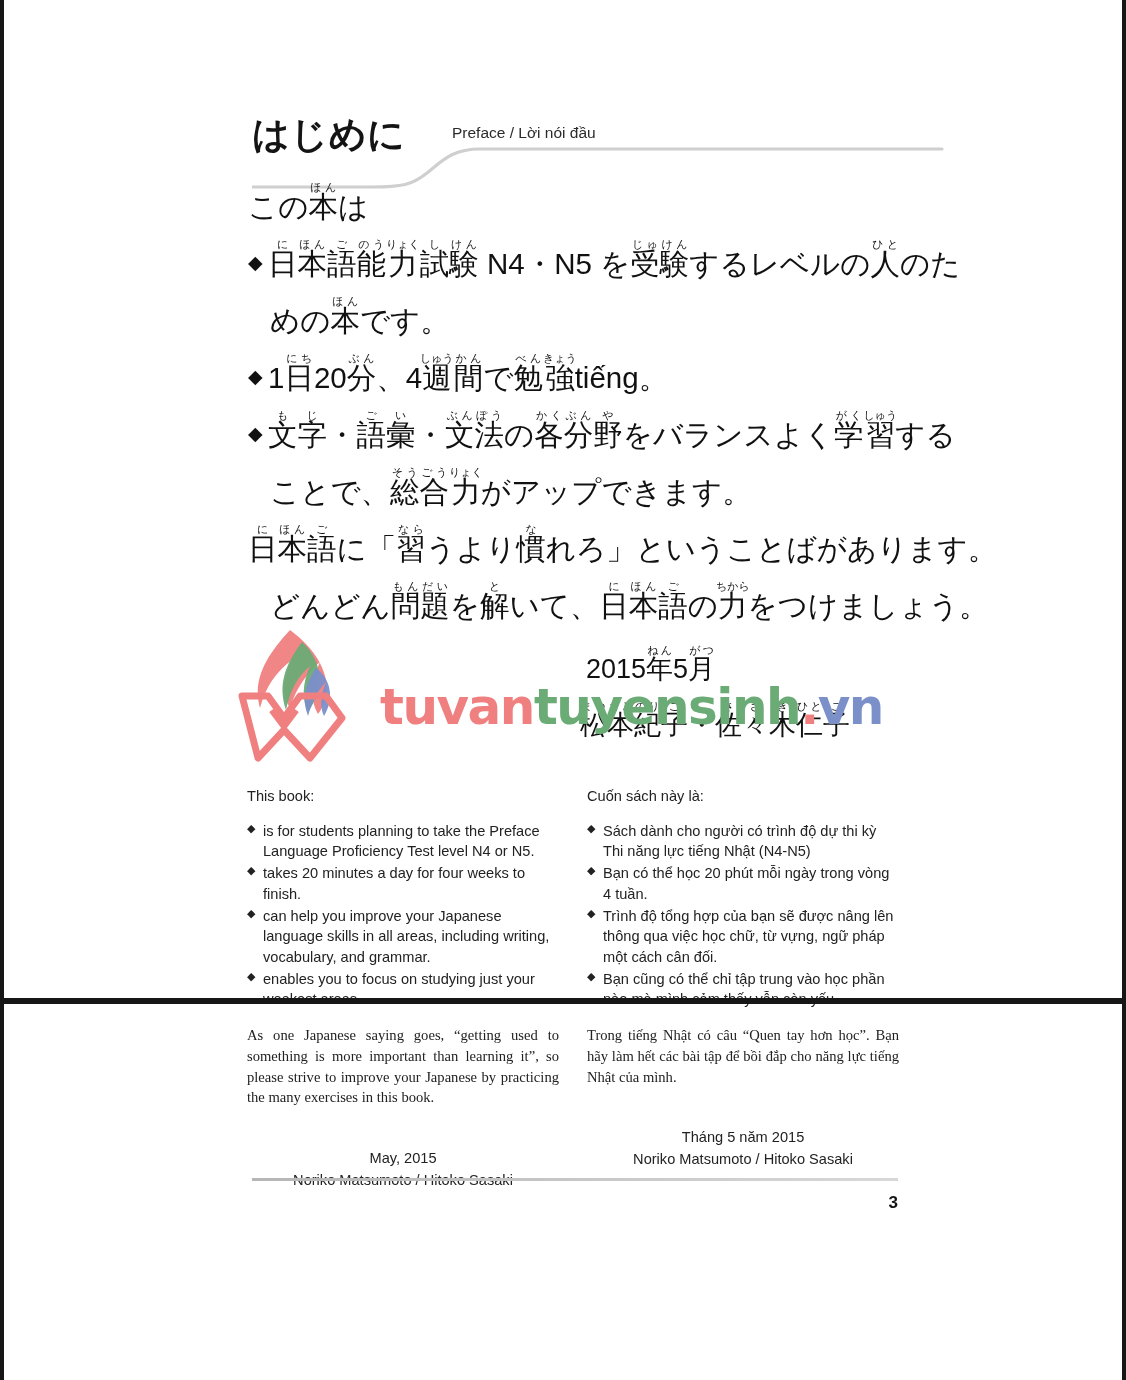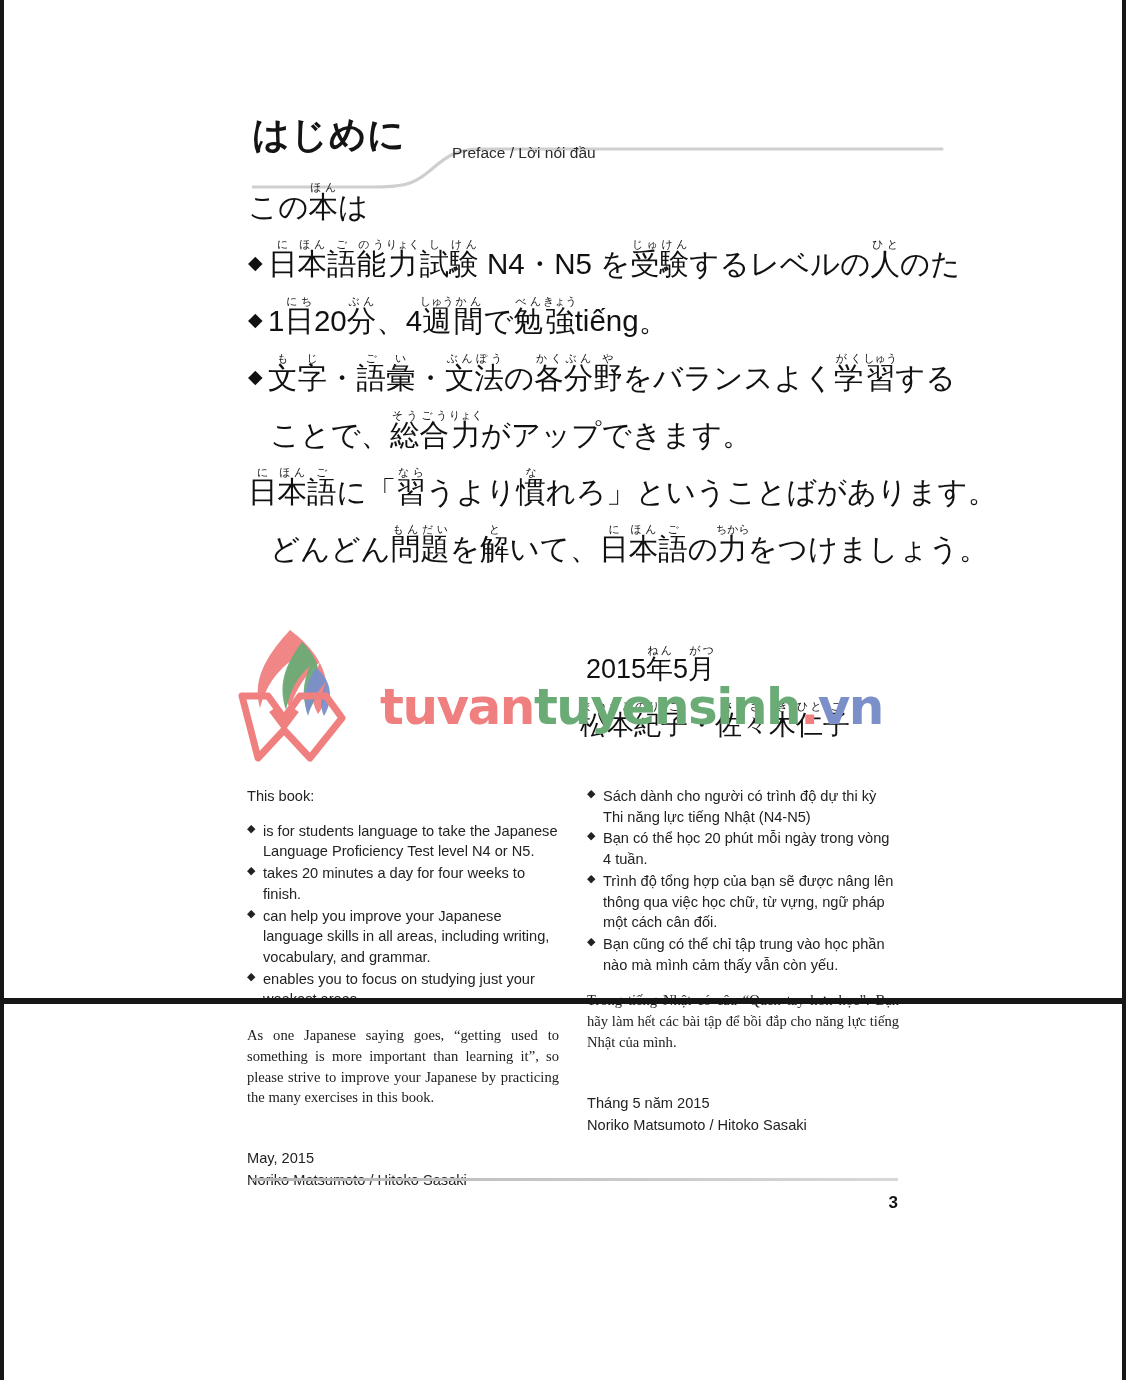--- a/index.html
+++ b/index.html
@@ -37,21 +37,21 @@
     font-size: 37px;
     font-weight: bold;
     letter-spacing: 0.5px;
     line-height: 1;
     color: #141414;
     white-space: nowrap;
   }
   .header-sub {
     position: absolute;
     left: 452px;
-    top: 144px;
+    top: 124px;
     font-size: 15.5px;
     color: #2b2b2b;
     white-space: nowrap;
     text-align: right;
   }
   .header-rule {
     position: absolute;
     left: 252px;
     top: 155px;
     width: 1126px;
@@ -153,21 +153,21 @@
   }
   .col-list li .b {
     position: absolute;
     left: 0;
     top: 0;
     font-size: 11px;
   }
   .col-para { margin: 15px 0 0 0; font-family: Liberation Serif, serif; }
   .col-sign {
     margin-top: 40px;
-    text-align: left;
+    text-align: center;
     line-height: 1.5;
   }
   .just { text-align: justify; }
 
   
   .footer-rule {
     position: absolute;
     left: 252px;
     top: 1178px;
     width: 646px;
@@ -206,20 +206,23 @@
   <div class="jp-block">
 
     <div class="jp-line jp-row">
       <span>この</span><ruby>本<rt>ほん</rt></ruby><span>は</span>
     </div>
 
     <div class="jp-line jp-row">
       <span class="jp-bullet">◆</span><ruby>日<rt>に</rt>本<rt>ほん</rt>語<rt>ご</rt></ruby><ruby>能<rt>のう</rt>力<rt>りょく</rt></ruby><ruby>試<rt>し</rt>験<rt>けん</rt></ruby><span> N4・N5 を</span><ruby>受<rt>じゅ</rt>験<rt>けん</rt></ruby><span>するレベルの</span><ruby>人<rt>ひと</rt></ruby><span>のた</span>
     </div>
 
+    <div class="jp-line jp-row indent">
+      <span>めの</span><ruby>本<rt>ほん</rt></ruby><span>です。</span>
+    </div>
 
     <div class="jp-line jp-row">
       <span class="jp-bullet">◆</span><span>1</span><ruby>日<rt>にち</rt></ruby><span>20</span><ruby>分<rt>ぶん</rt></ruby><span>、4</span><ruby>週<rt>しゅう</rt>間<rt>かん</rt></ruby><span>で</span><ruby>勉<rt>べん</rt>強<rt>きょう</rt></ruby><span>tiếng。</span>
     </div>
 
     <div class="jp-line jp-row">
       <span class="jp-bullet">◆</span><ruby>文<rt>も</rt>字<rt>じ</rt></ruby><span>・</span><ruby>語<rt>ご</rt>彙<rt>い</rt></ruby><span>・</span><ruby>文<rt>ぶん</rt>法<rt>ぽう</rt></ruby><span>の</span><ruby>各<rt>かく</rt>分<rt>ぶん</rt>野<rt>や</rt></ruby><span>をバランスよく</span><ruby>学<rt>がく</rt>習<rt>しゅう</rt></ruby><span>する</span>
     </div>
 
     <div class="jp-line jp-row indent">
@@ -258,33 +261,34 @@
       <path d="M34 88 L46 104 L58 88" fill="none" stroke="#f08080" stroke-width="7" stroke-linejoin="round"></path>
     </svg>
     <div class="wm-text"><span style="color:#f08080">tuvan</span><span style="color:#6aab76">tuyensinh</span><span style="color:#f08080">.</span><span style="color:#7b8fc9">vn</span></div>
   </div>
 
   <div class="cols">
 
     <div class="col col-en">
       <div class="col-heading">This book:</div>
       <ul class="col-list">
-        <li><span class="b">◆</span><span class="just">is for students language to take the Japanese Language Proficiency Test level N4 or N5.</span></li>
+        <li><span class="b">◆</span><span class="just">is for students planning to take the Preface Language Proficiency Test level N4 or N5.</span></li>
         <li><span class="b">◆</span><span class="just">takes 20 minutes a day for four weeks to finish.</span></li>
         <li><span class="b">◆</span><span class="just">can help you improve your Japanese language skills in all areas, including writing, vocabulary, and grammar.</span></li>
         <li><span class="b">◆</span><span class="just">enables you to focus on studying just your weakest areas .</span></li>
       </ul>
       <p class="col-para just">As one Japanese saying goes, “getting used to something is more important than learning it”, so please strive to improve your Japanese by practicing the many exercises in this book.</p>
       <div class="col-sign">
         <div>May, 2015</div>
         <div>Noriko Matsumoto / Hitoko Sasaki</div>
       </div>
     </div>
 
     <div class="col col-vi">
+      <div class="col-heading">Cuốn sách này là:</div>
       <ul class="col-list">
         <li><span class="b">◆</span><span class="just">Sách dành cho người có trình độ dự thi kỳ Thi năng lực tiếng Nhật (N4-N5)</span></li>
         <li><span class="b">◆</span><span class="just">Bạn có thể học 20 phút mỗi ngày trong vòng 4 tuần.</span></li>
         <li><span class="b">◆</span><span class="just">Trình độ tổng hợp của bạn sẽ được nâng lên thông qua việc học chữ, từ vựng, ngữ pháp một cách cân đối.</span></li>
         <li><span class="b">◆</span><span class="just">Bạn cũng có thể chỉ tập trung vào học phần nào mà mình cảm thấy vẫn còn yếu.</span></li>
       </ul>
       <p class="col-para just">Trong tiếng Nhật có câu “Quen tay hơn học”. Bạn hãy làm hết các bài tập để bồi đắp cho năng lực tiếng Nhật của mình.</p>
       <div class="col-sign">
         <div>Tháng 5 năm 2015</div>
         <div>Noriko Matsumoto / Hitoko Sasaki</div>

